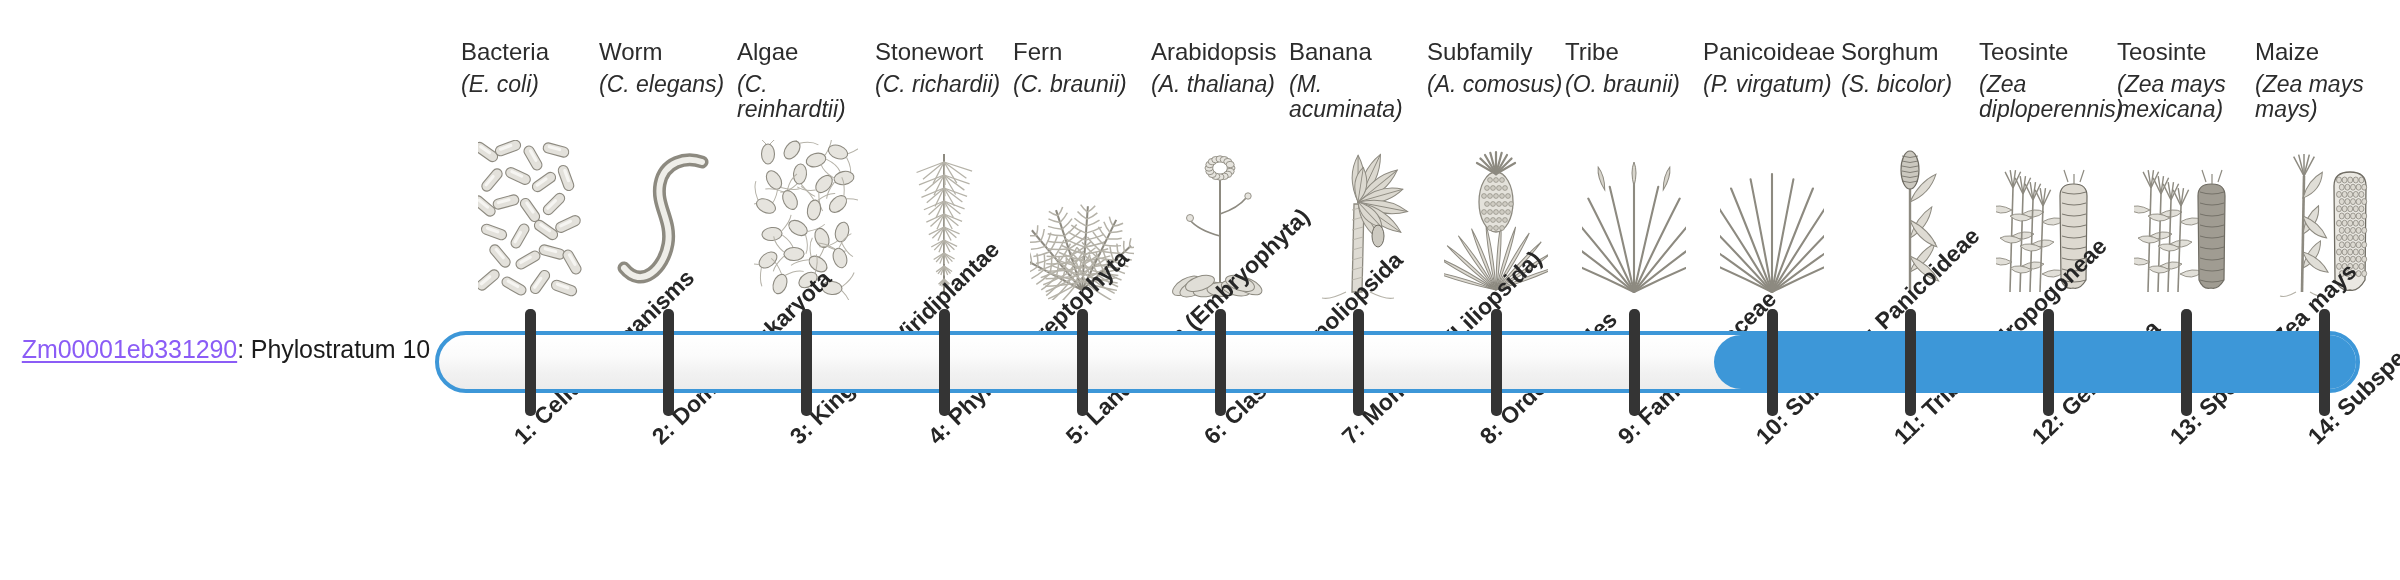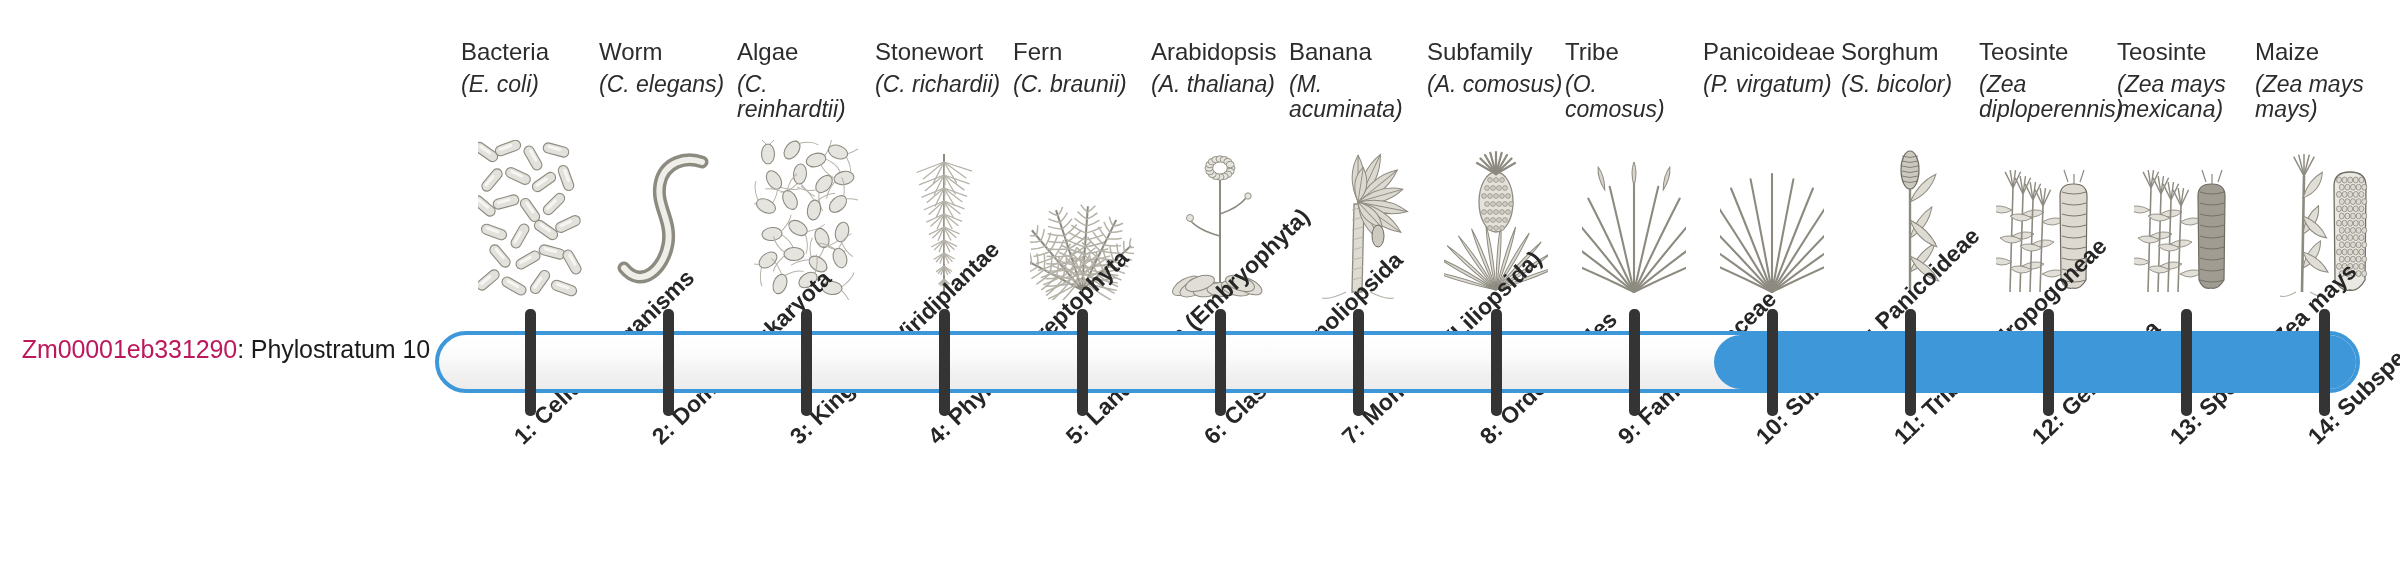--- a/index.html
+++ b/index.html
@@ -28,21 +28,22 @@
     left: 0;
     top: 335px;
     width: 430px;
     text-align: right;
     font-size: 25px;
     color: #1b1b1b;
     white-space: nowrap;
     letter-spacing: -0.1px;
   }
   .gene-label .gene-id {
-    color: #be185d;
+    color: #8b5cf6;
+    text-decoration: underline;
     text-underline-offset: 3px;
     cursor: pointer;
   }
 
   
   .col {
     position: absolute;
     top: 0;
     width: 138px;
     margin-left: -69px;
@@ -798,21 +799,21 @@
               <path d="M 0 0 L 0 -22" stroke="#8d8a80" stroke-width="2.2" stroke-linecap="round"></path>
             </g>
             <g transform="translate(52,34) rotate(60)">
               <path d="M 0 0 L 0 -22" stroke="#8d8a80" stroke-width="2.2" stroke-linecap="round"></path>
             </g>
           </svg>
         </div>
       </div>
       <div class="col" style="left: 1634px;">
         <div class="common-name">Tribe</div>
-        <div class="sci-name">(O. comosus)</div>
+        <div class="sci-name">(O. braunii)</div>
         <div class="organism">
           <svg width="104" height="160" viewBox="0 0 104 160">
             <g transform="translate(52,152) rotate(-58)">
               <path d="M 0 0 q -5.220000000000001 -50.435 -13.05 -91.7" fill="none" stroke="#8d8a80" stroke-width="2.1" stroke-linecap="round"></path>
             </g>
             <g transform="translate(52,152) rotate(-46.4)">
               <path d="M 0 0 q -4.176 -52.668000000000006 -10.44 -95.76" fill="none" stroke="#8d8a80" stroke-width="2.1" stroke-linecap="round"></path>
             </g>
             <g transform="translate(52,152) rotate(-34.8)">
               <path d="M 0 0 q -3.1319999999999997 -54.90100000000001 -7.829999999999999 -99.82000000000001" fill="none" stroke="#8d8a80" stroke-width="2.1" stroke-linecap="round"></path>

